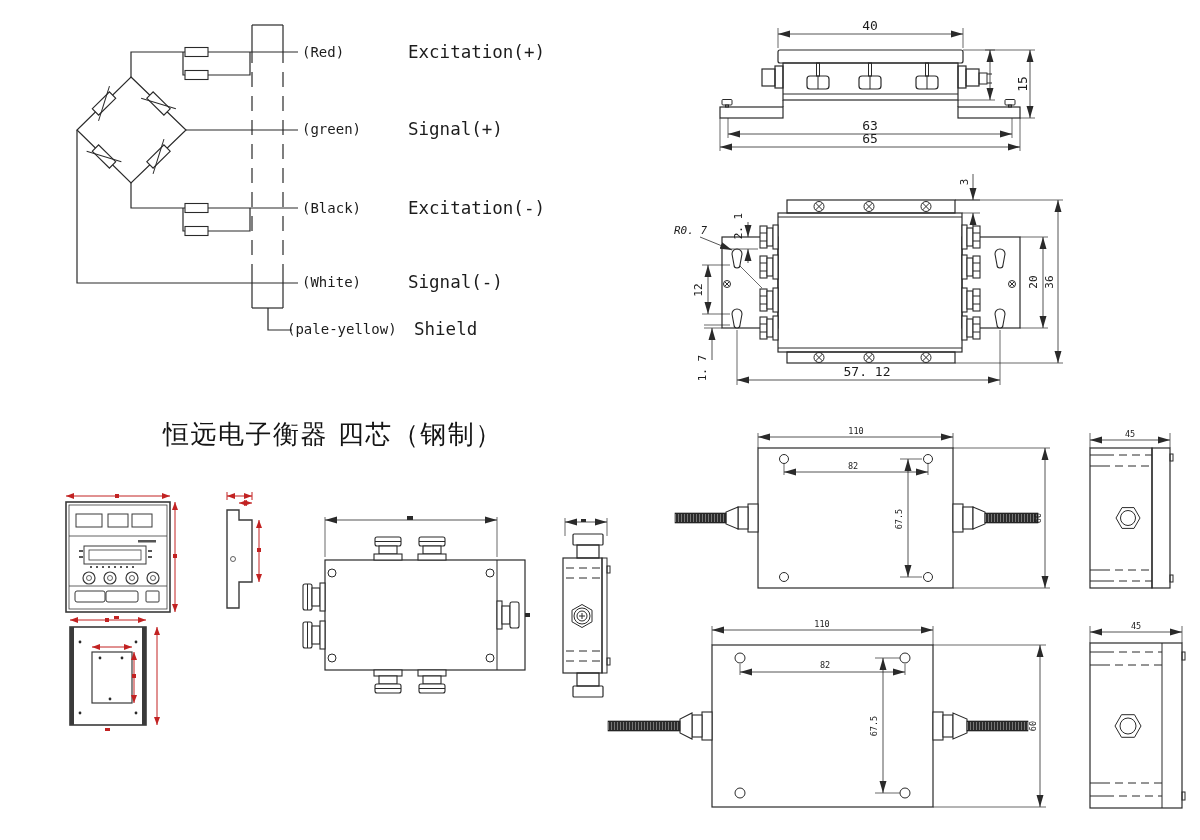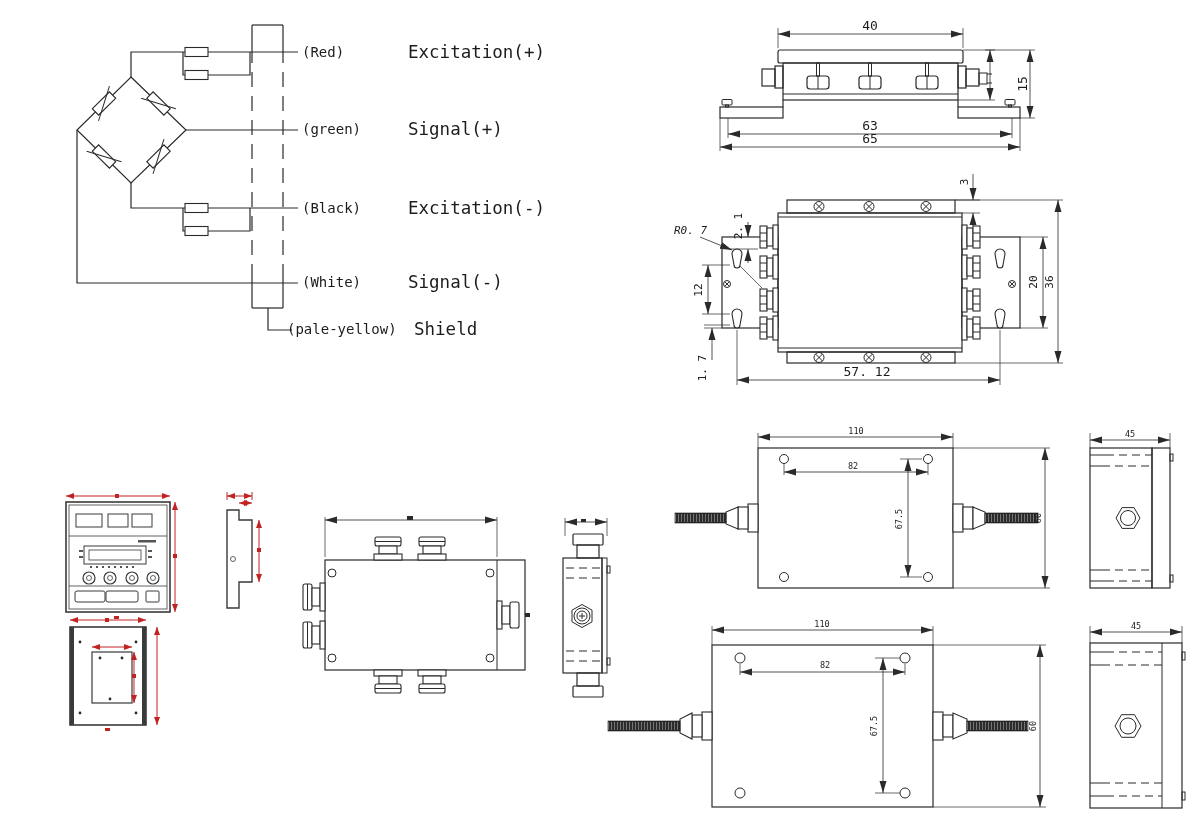--- a/index.html
+++ b/index.html
@@ -300,20 +300,21 @@
       <path class="ext" d="M360,77 H388 M360,168 H388"></path>
       <line class="dim" x1="383" y1="77" x2="383" y2="168" marker-start="url(#ah)" marker-end="url(#ah)"></line>
       <text class="dimtxt-s" x="377" y="122" text-anchor="middle" transform="rotate(-90 377 122)">20</text>
 
       <path class="ext" d="M295,40 H403 M295,203 H403"></path>
       <line class="dim" x1="398" y1="40" x2="398" y2="203" marker-start="url(#ah)" marker-end="url(#ah)"></line>
       <text class="dimtxt-s" x="393" y="122" text-anchor="middle" transform="rotate(-90 393 122)">36</text>
     </g>
   </svg>
 
+  <div class="title">恒远电子衡器 四芯（钢制）</div>
 
   <svg class="abs" style="left:62px;top:492px" width="118" height="128" viewBox="0 0 118 128">
     <rect class="dk" stroke-width="1.6" x="4" y="10" width="104" height="110"></rect>
     <rect class="dk" stroke-width=".8" x="7" y="13" width="98" height="104"></rect>
     <path class="dk" stroke-width=".8" d="M7,44 H105 M7,94 H105"></path>
     <g>
       <rect class="dk" stroke-width="1" x="14" y="22" width="26" height="13"></rect>
       <rect class="dk" stroke-width="1" x="46" y="22" width="20" height="13"></rect>
       <rect class="dk" stroke-width="1" x="70" y="22" width="20" height="13"></rect>
     </g>

